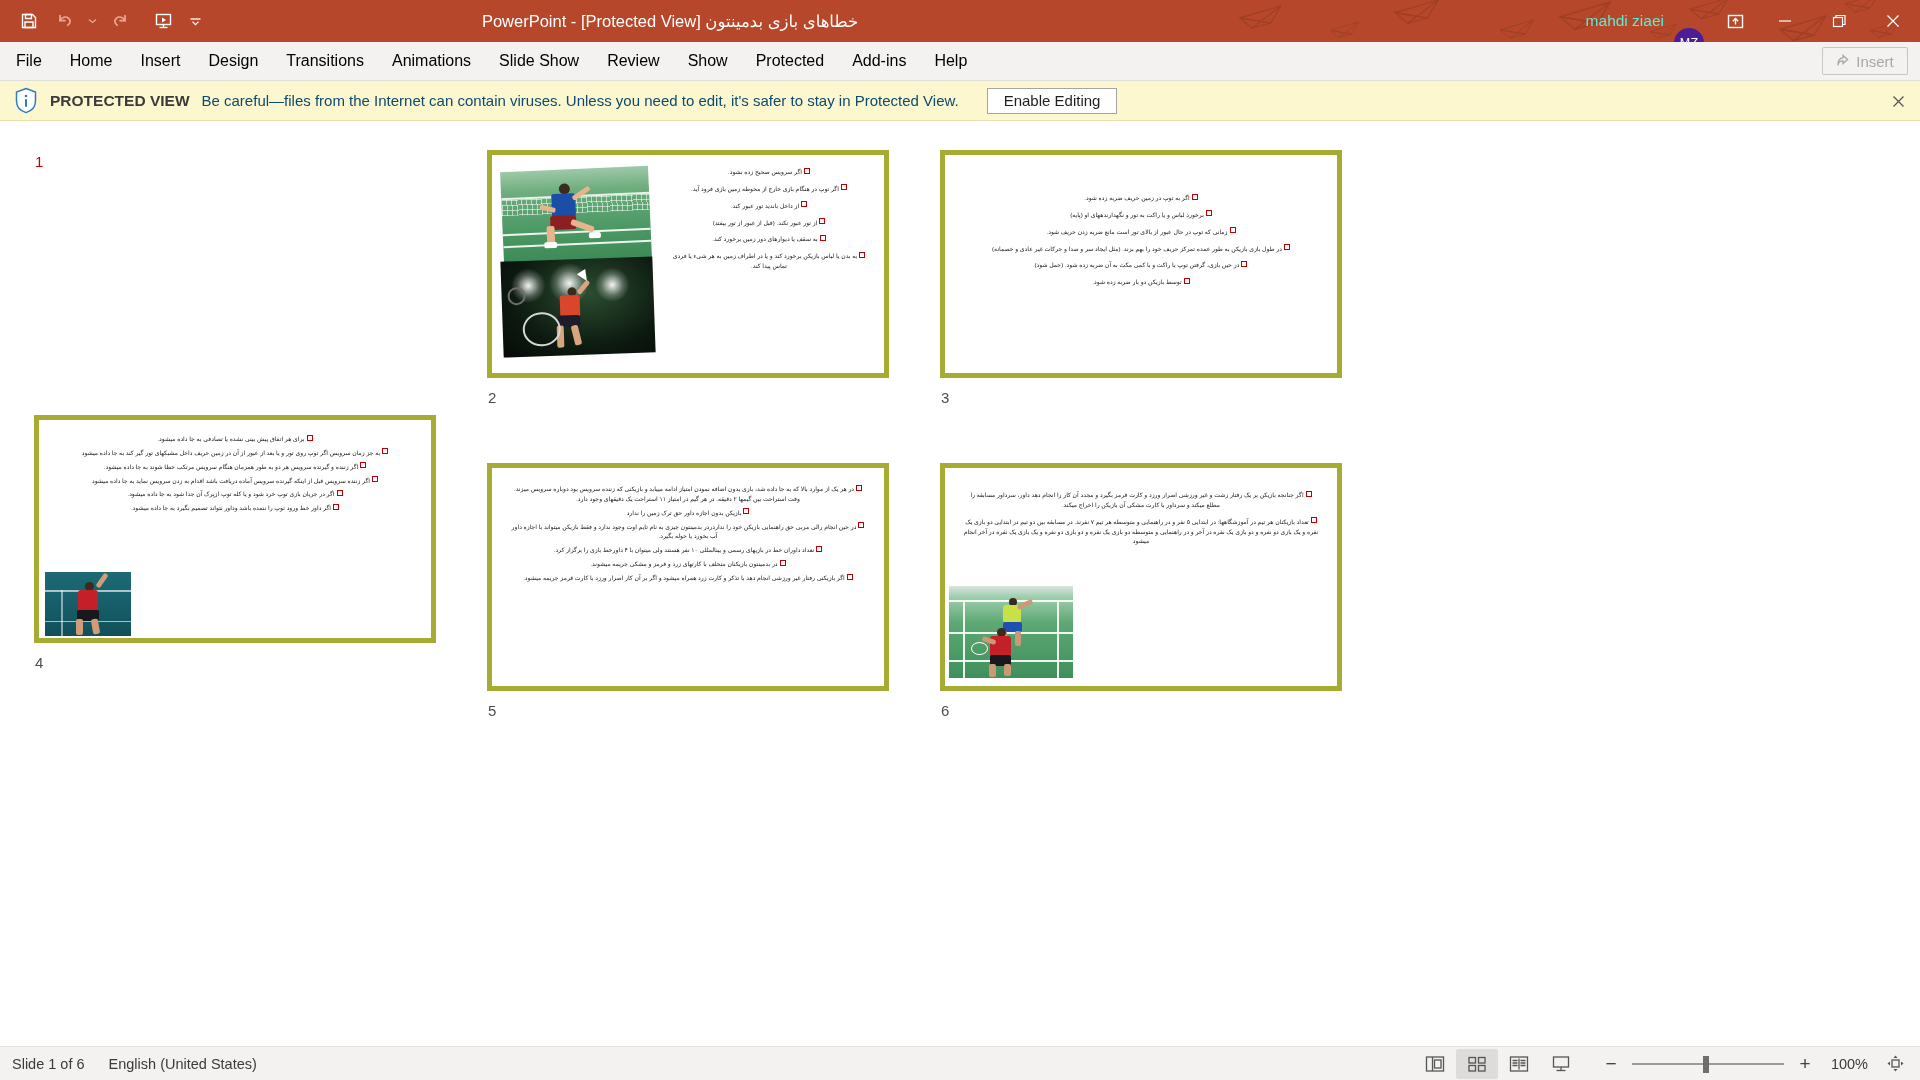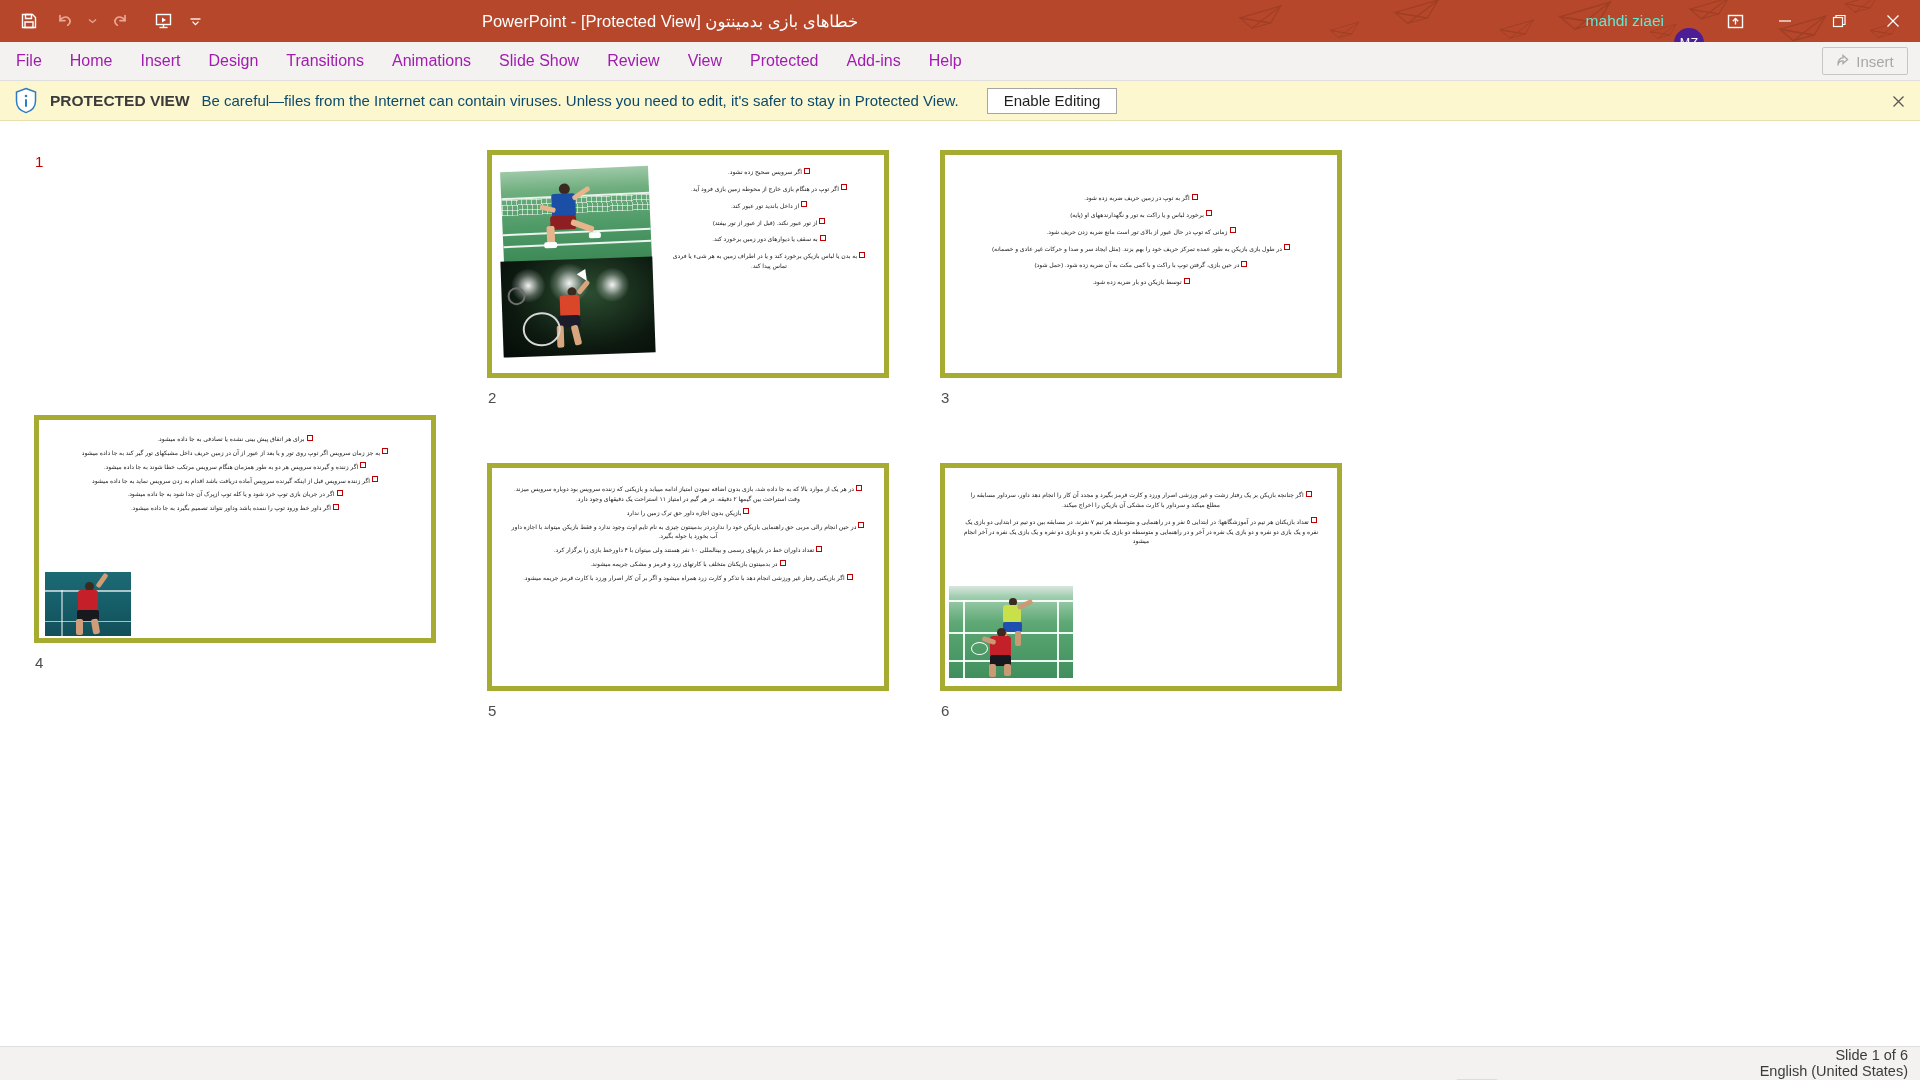--- a/index.html
+++ b/index.html
@@ -106,21 +106,21 @@
     height: 39px;
     background: #f3f2f1;
     border-bottom: 1px solid #e1dfdd;
     display: flex; align-items: stretch;
     position: relative;
   }
   .rb-tab {
     display: flex; align-items: center;
     padding: 0 14px;
     font-size: 16px;
-    color: #a21caf;
+    color: #000000;
     white-space: nowrap;
     cursor: pointer;
   }
   .rb-tab:first-child { padding-left: 16px; }
   #rb-share {
     position: absolute;
     right: 12px; top: 5px;
     height: 28px;
     min-width: 86px;
     border: 1px solid #c8c6c4;
@@ -343,21 +343,21 @@
   .ph-wide { background: linear-gradient(180deg,#d9e6df 0%,#9ecdad 12%,#5da874 40%,#3f8f5c 100%); }
   .courtline { position: absolute; background: rgba(255,255,255,.9); }
 
   
   #statusbar {
     position: absolute;
     left: 0; right: 0; bottom: 0;
     height: 34px;
     background: #f3f2f1;
     border-top: 1px solid #e1dfdd;
-    display: flex; align-items: flex-end; flex-direction: column;
+    display: flex; align-items: center;
   }
   .sb-item {
     font-size: 14.5px; color: #3b3b3b;
     padding: 0 12px; height: 34px;
     display: flex; align-items: center;
     white-space: nowrap;
   }
   #sb-right {
     margin-left: auto;
     display: flex; align-items: center;
@@ -542,21 +542,21 @@
 
 <div id="ribbon">
   <div class="rb-tab">File</div>
   <div class="rb-tab">Home</div>
   <div class="rb-tab">Insert</div>
   <div class="rb-tab">Design</div>
   <div class="rb-tab">Transitions</div>
   <div class="rb-tab">Animations</div>
   <div class="rb-tab">Slide Show</div>
   <div class="rb-tab">Review</div>
-  <div class="rb-tab">View</div>
+  <div class="rb-tab">Show</div>
   <div class="rb-tab">Protected</div>
   <div class="rb-tab">Add-ins</div>
   <div class="rb-tab">Help</div>
 
   <div id="rb-share">
     <svg width="14" height="14" viewBox="0 0 14 14" fill="none" stroke="#a9a7a5" stroke-width="1.3">
       <path d="M2 11.5c0-3 2.2-4.6 5-4.6V9.6l4.6-4.1L7 1.5v2.3C3.6 3.8 1.6 6.6 2 11.5z"></path>
     </svg>
     <span>Insert</span>
   </div>

